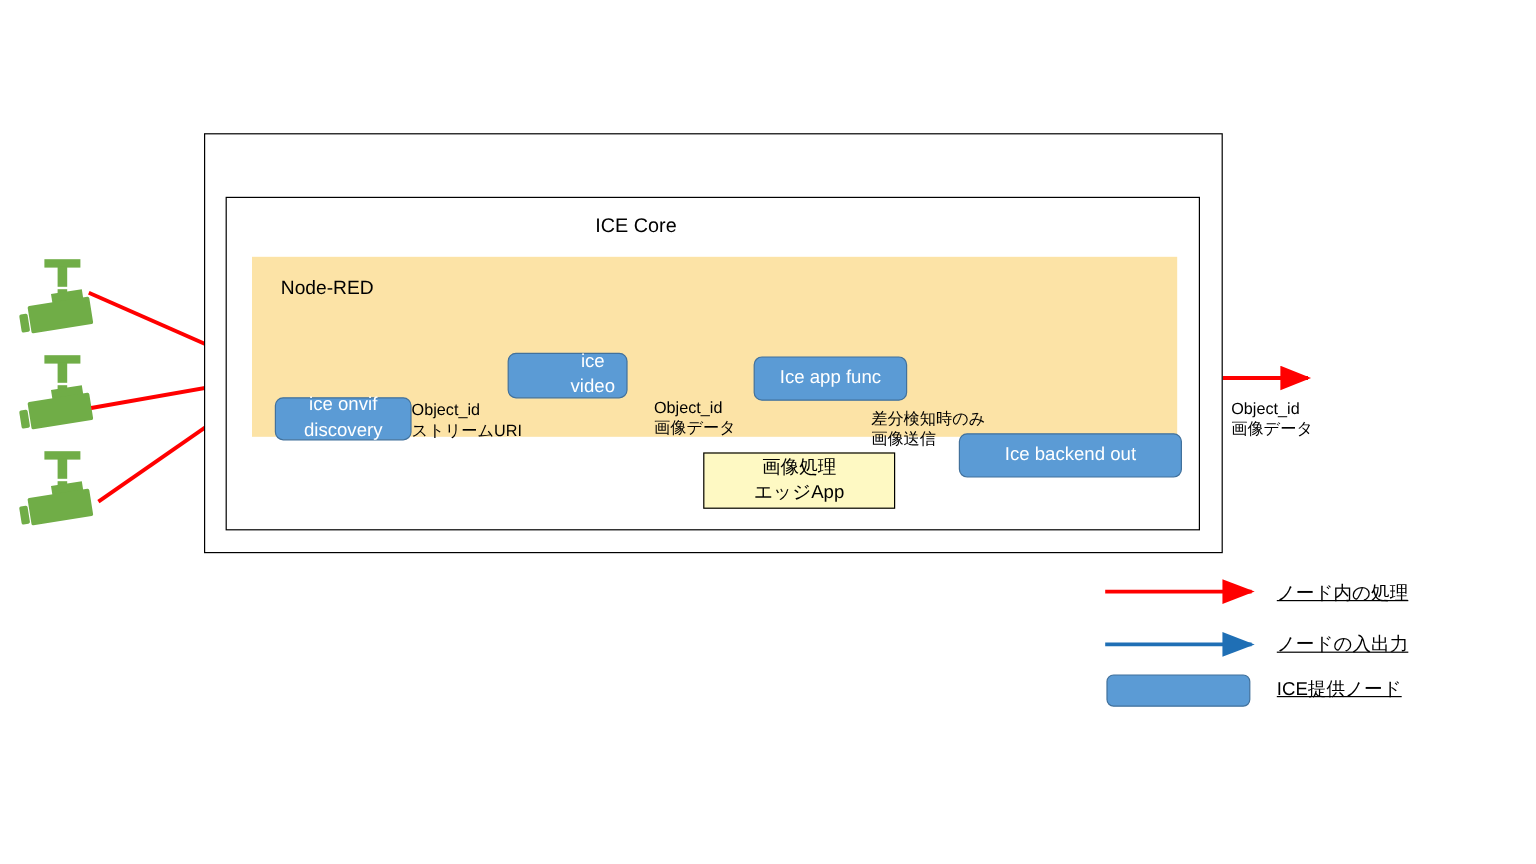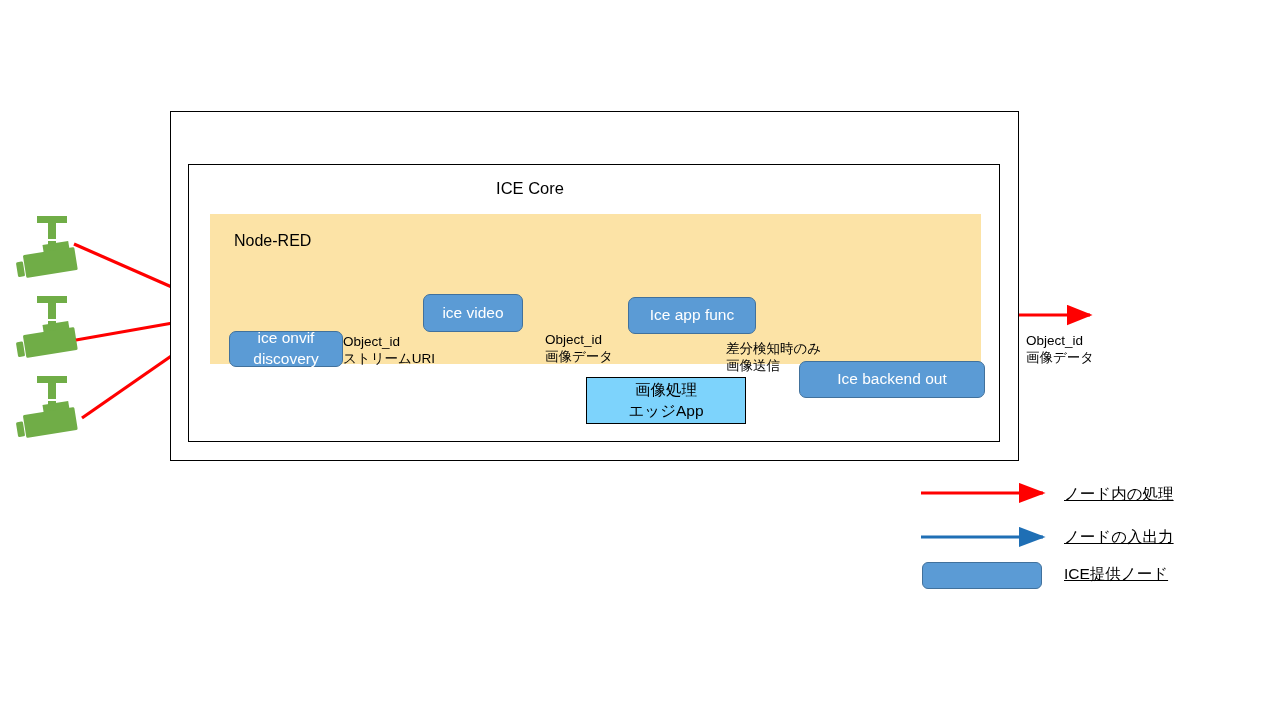--- a/index.html
+++ b/index.html
@@ -84,30 +84,30 @@
   }
   .node-overflow .node-text {
     position: absolute;
     left: 50%;
     top: 50%;
     transform: translate(-50%, -50%);
     white-space: pre-line;
   }
 
   #node-onvif   { left: 229px; top: 295px; width: 114px; height: 36px; position: absolute; }
-  #node-video   { left: 423px; top: 294px; width: 100px; height: 38px; }
+  #node-video   { left: 423px; top: 294px; width: 100px; height: 38px; padding-left: 42px; }
   #node-appfunc { left: 628px; top: 297px; width: 128px; height: 37px; }
   #node-backend { left: 799px; top: 314px; width: 186px; height: 37px; margin-top: 47px; }
 
   
   .box-app {
     left: 586px; top: 377px;
     width: 160px; height: 47px;
     border: 1.5px solid #000000;
-    background: #7dd3fc;
+    background: #fef9c3;
     box-sizing: border-box;
     display: flex;
     flex-direction: column;
     align-items: center;
     justify-content: center;
     font-size: 15.5px;
     line-height: 1.3;
   }
 
   

